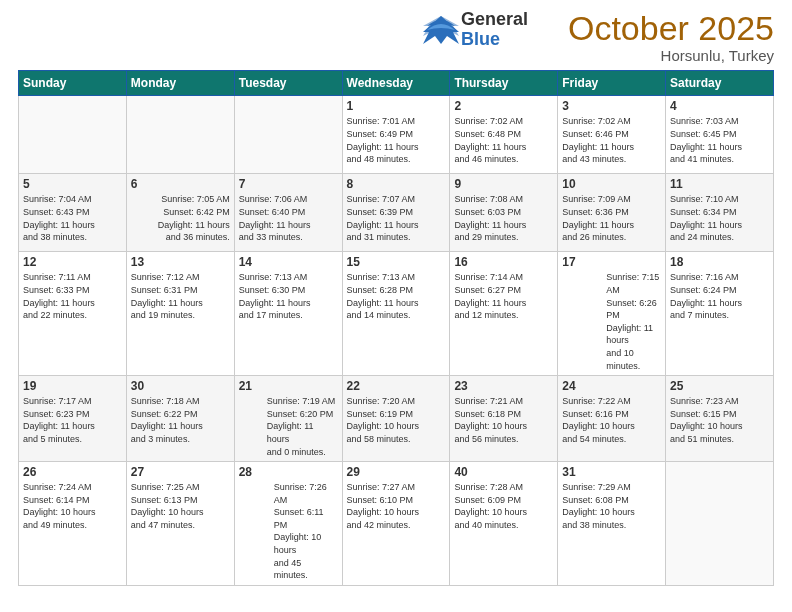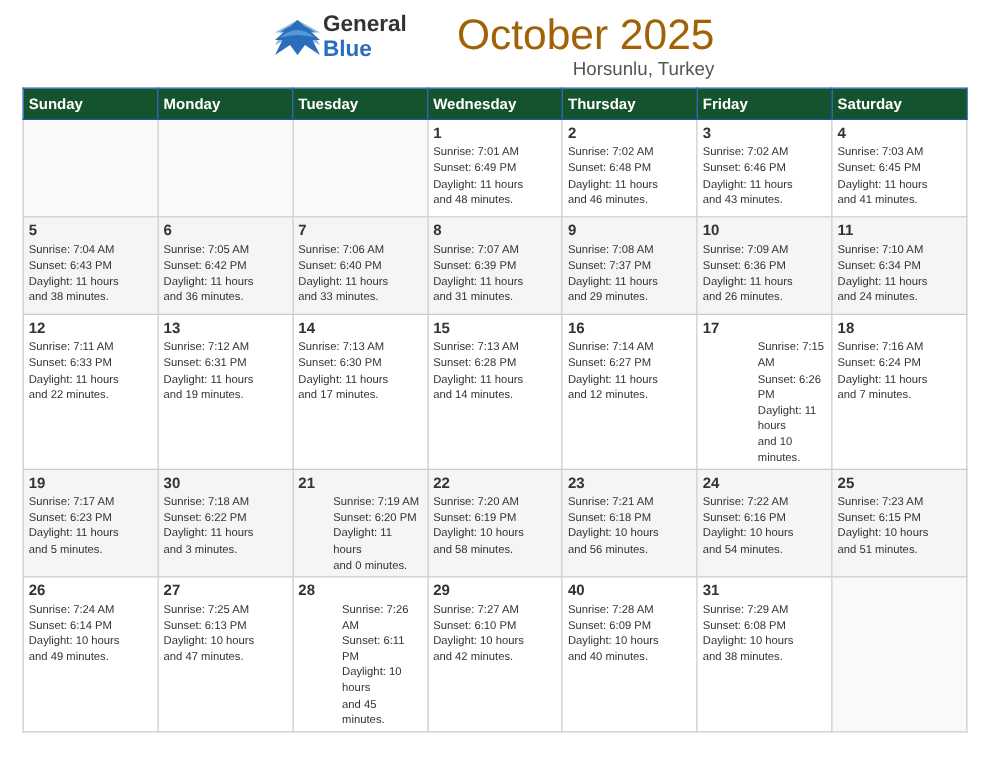--- a/index.html
+++ b/index.html
@@ -11,21 +11,21 @@
       overflow: hidden;
     }
     .page {
       width: 792px;
       height: 612px;
       background: #fff;
       padding: 10px 18px 10px 18px;
     }
     .header-row {
       display: flex;
-      justify-content: center;
+      justify-content: flex-end;
       align-items: flex-start;
       margin-bottom: 6px;
       gap: 40px;
     }
     .logo {
       display: flex;
       align-items: center;
       gap: 0px;
     }
     .logo-text {
@@ -60,21 +60,21 @@
     .subtitle {
       font-size: 15px;
       color: #555;
     }
     table {
       width: 100%;
       border-collapse: collapse;
       table-layout: fixed;
     }
     thead tr th {
-      background: #14532d;
+      background: #0f766e;
       color: #fff;
       font-size: 12px;
       font-weight: bold;
       padding: 5px 4px;
       text-align: left;
       border: 1px solid #1a5aaa;
     }
     tbody tr td {
       border: 1px solid #ccc;
       vertical-align: top;
@@ -177,21 +177,21 @@
         <tr>
           <td>
             <span class="day-num">5</span>
             <div class="day-info" style="white-space: pre-line;">Sunrise: 7:04 AM
 Sunset: 6:43 PM
 Daylight: 11 hours
 and 38 minutes.</div>
           </td>
           <td>
             <span class="day-num">6</span>
-            <div class="day-info" style="white-space: pre-line;">Sunrise: 7:05 AM
+            <div class="day-info" style="white-space: pre-line; text-align: right;">Sunrise: 7:05 AM
 Sunset: 6:42 PM
 Daylight: 11 hours
 and 36 minutes.</div>
           </td>
           <td>
             <span class="day-num">7</span>
             <div class="day-info" style="white-space: pre-line;">Sunrise: 7:06 AM
 Sunset: 6:40 PM
 Daylight: 11 hours
 and 33 minutes.</div>
@@ -199,21 +199,21 @@
           <td>
             <span class="day-num">8</span>
             <div class="day-info" style="white-space: pre-line;">Sunrise: 7:07 AM
 Sunset: 6:39 PM
 Daylight: 11 hours
 and 31 minutes.</div>
           </td>
           <td>
             <span class="day-num">9</span>
             <div class="day-info" style="white-space: pre-line;">Sunrise: 7:08 AM
-Sunset: 7:37 PM
+Sunset: 6:03 PM
 Daylight: 11 hours
 and 29 minutes.</div>
           </td>
           <td>
             <span class="day-num">10</span>
             <div class="day-info" style="white-space: pre-line;">Sunrise: 7:09 AM
 Sunset: 6:36 PM
 Daylight: 11 hours
 and 26 minutes.</div>
           </td>

